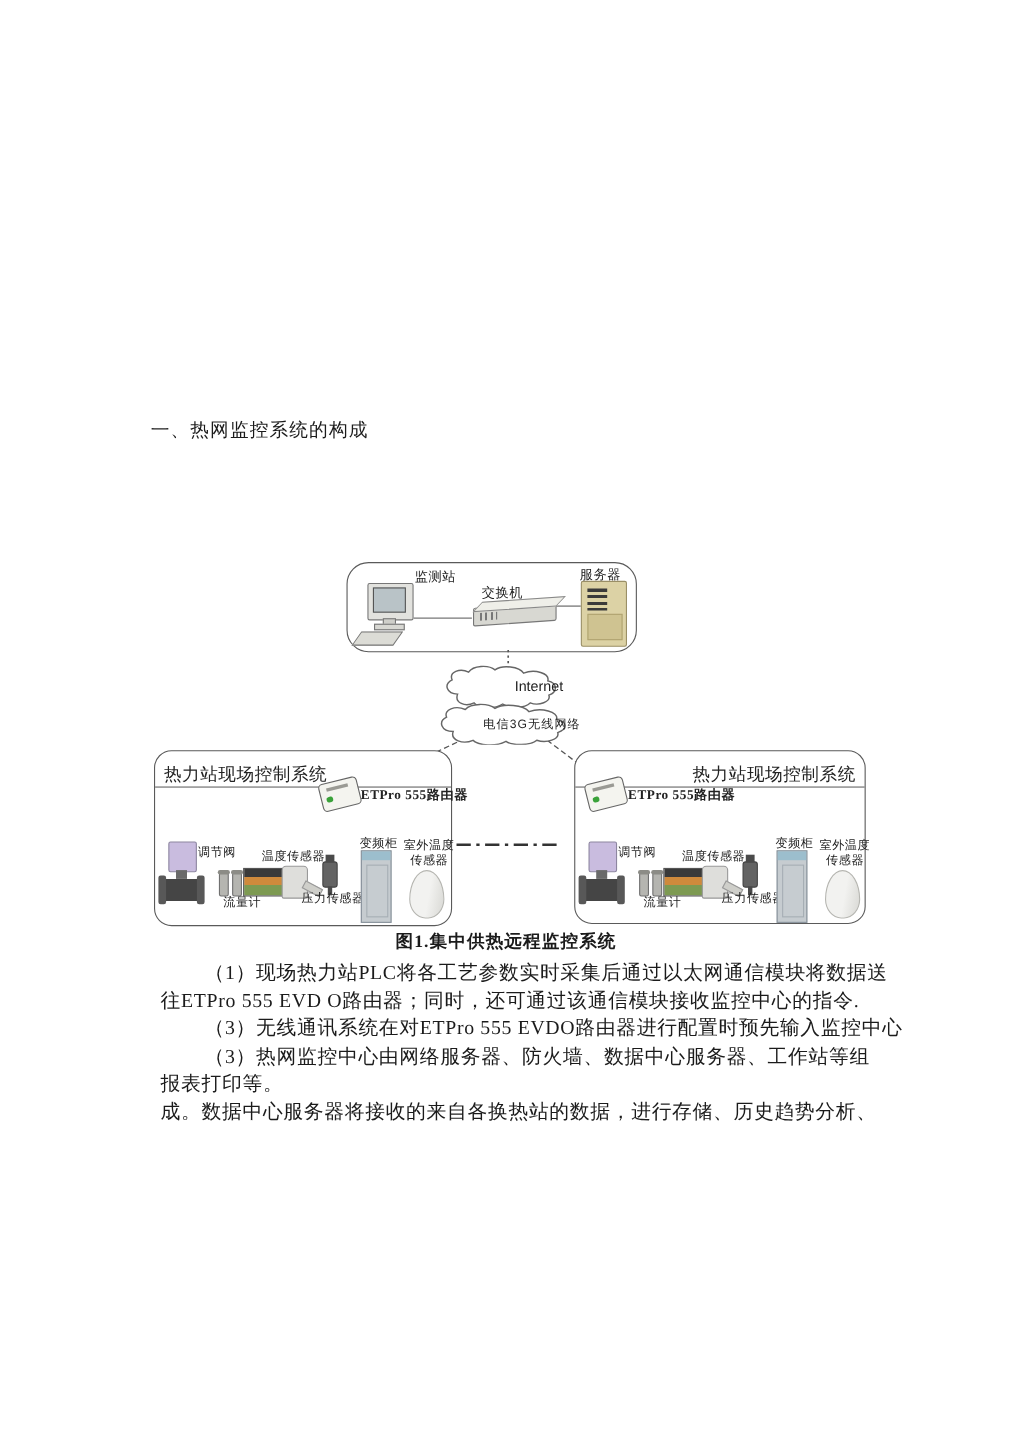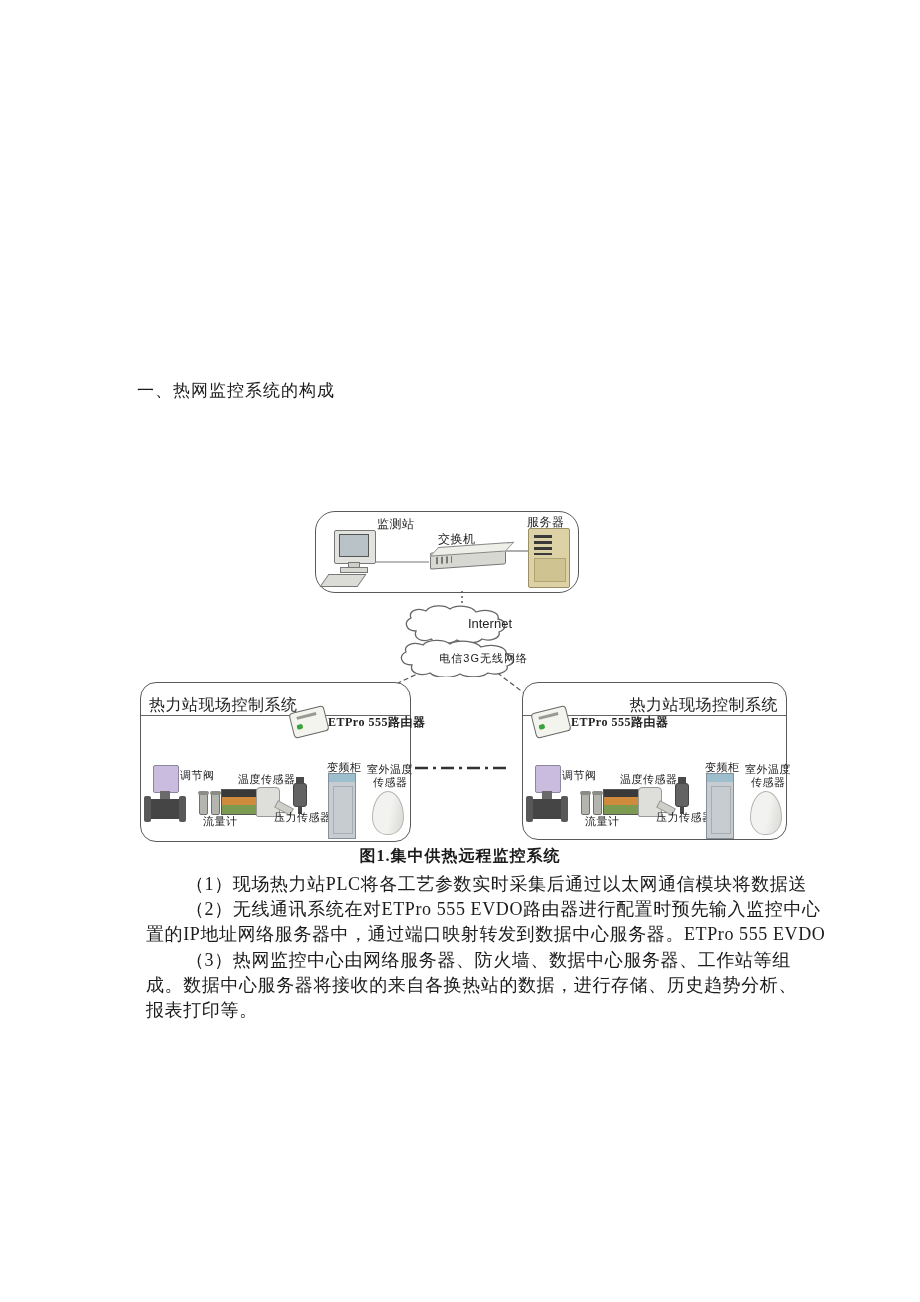--- a/index.html
+++ b/index.html
@@ -199,18 +199,18 @@
 
   <div class="lbl" style="left:222px;top:80px;">室外温度</div>
   <div class="lbl" style="left:228px;top:93px;">传感器</div>
   <div class="abs dome" style="left:227px;top:108px;"></div>
 </div>
 
 <div class="abs caption">图1.集中供热远程监控系统</div>
 
 <div class="abs bodyblock">
   <div class="line indent">（1）现场热力站PLC将各工艺参数实时采集后通过以太网通信模块将数据送</div>
-  <div class="line indent">（2）无线通讯系统在对ETPro 555 EVDO路由器进行配置时预先输入监控中心</div>
-  <div class="line">置的IP地址网络服务器中，通过端口映射转发到数据中心服务器。ETPro 555 EVDO</div>
+  <div class="line">往ETPro 555 EVD O路由器；同时，还可通过该通信模块接收监控中心的指令.</div>
+  <div class="line indent">（3）无线通讯系统在对ETPro 555 EVDO路由器进行配置时预先输入监控中心</div>
   <div class="line indent">（3）热网监控中心由网络服务器、防火墙、数据中心服务器、工作站等组</div>
+  <div class="line">报表打印等。</div>
   <div class="line">成。数据中心服务器将接收的来自各换热站的数据，进行存储、历史趋势分析、</div>
-  <div class="line">报表打印等。</div>
 </div>
 
 </body></html>

